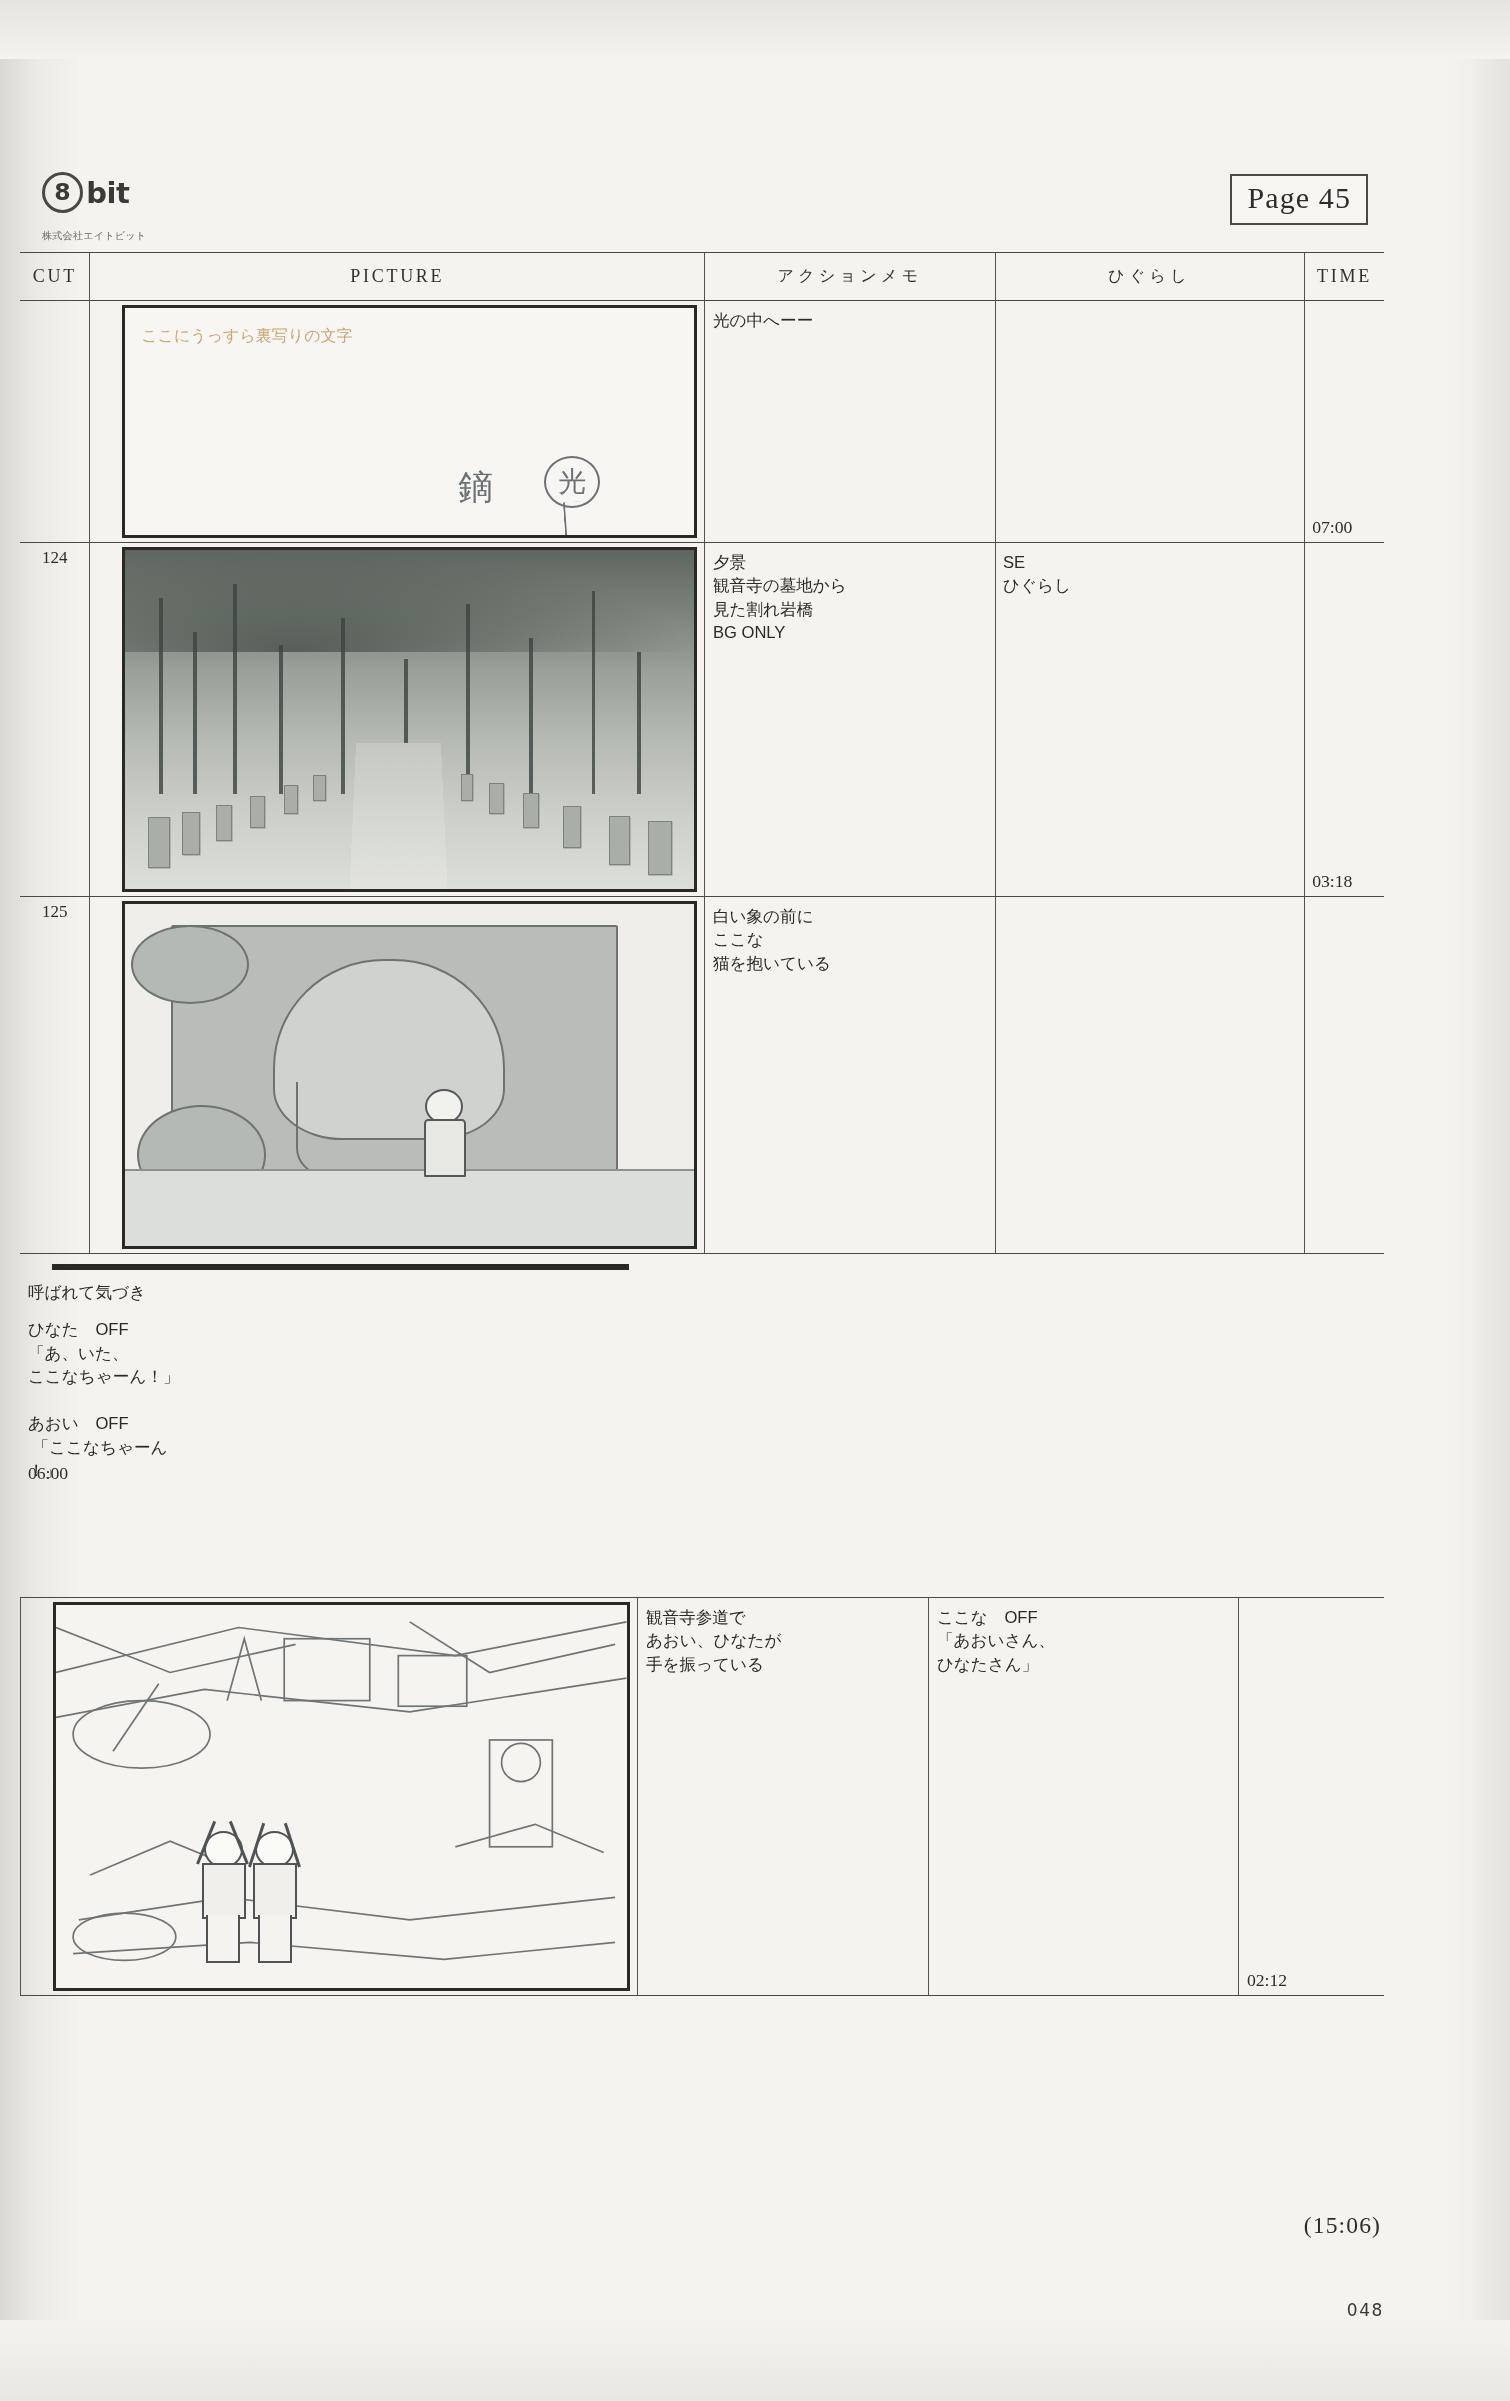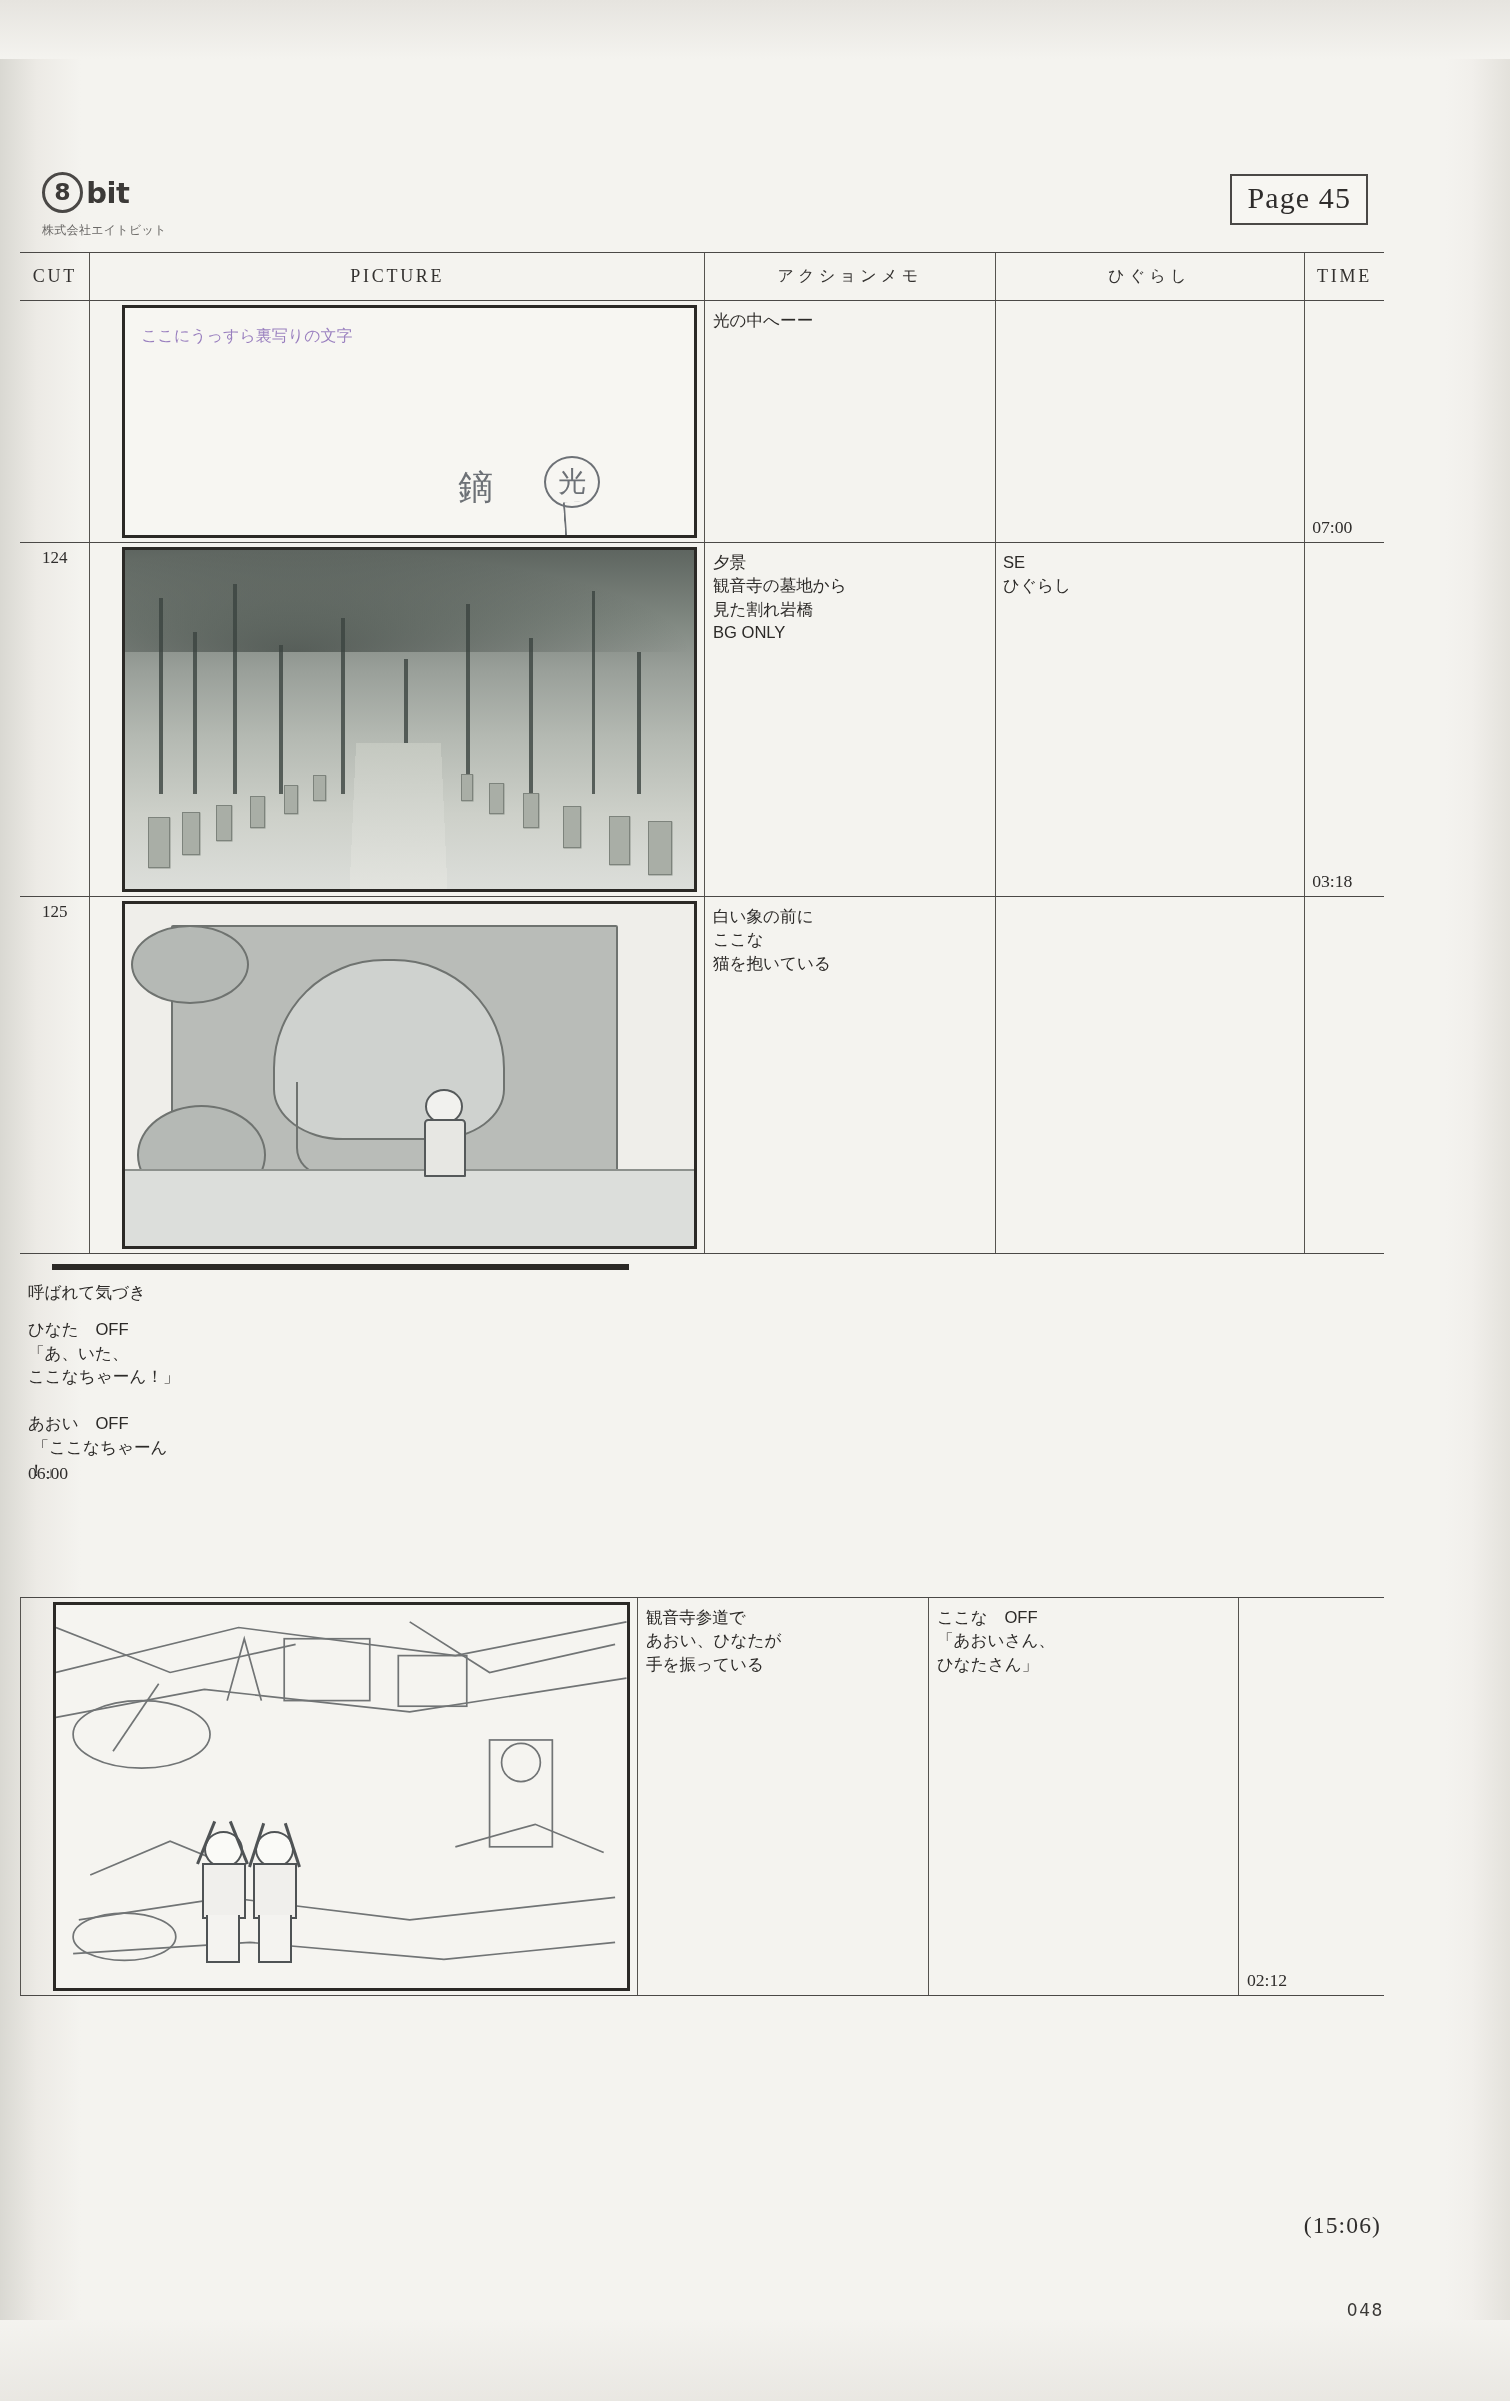--- a/index.html
+++ b/index.html
@@ -75,23 +75,23 @@
     line-height: 1;
   }
   .logo-bit {
     font-family: "DejaVu Sans", sans-serif;
     font-size: 29px;
     font-weight: bold;
     letter-spacing: -0.5px;
     color: #3c3a38;
   }
   .logo-sub {
-    margin-top: 9px;
+    margin-top: 16px;
     font-family: "DejaVu Sans", sans-serif;
-    font-size: 12px;
+    font-size: 10px;
     color: #6a6866;
     letter-spacing: 0.3px;
   }
 
   
   .page-box {
     position: absolute;
     right: 142px;
     top: 174px;
     border: 2.1px solid #4a4846;
@@ -201,21 +201,21 @@
 
   
   .sk { position: absolute; inset: 0; }
 
   
   .f1-bg { position:absolute; inset:0; background:#f7f6f2; }
   .f1-ghost {
     position: absolute;
     left: 16px; top: 16px;
     width: 279px; height: 97px;
-    color: #4c1d95;
+    color: #a16207;
     font-family: Liberation Serif, serif;
     font-size: 16px;
     line-height: 1.5;
     opacity: .55;
   }
   .f1-kanji {
     position: absolute;
     left: 333px; top: 156px;
     font-family: "DejaVu Sans", sans-serif;
     font-size: 35px;

